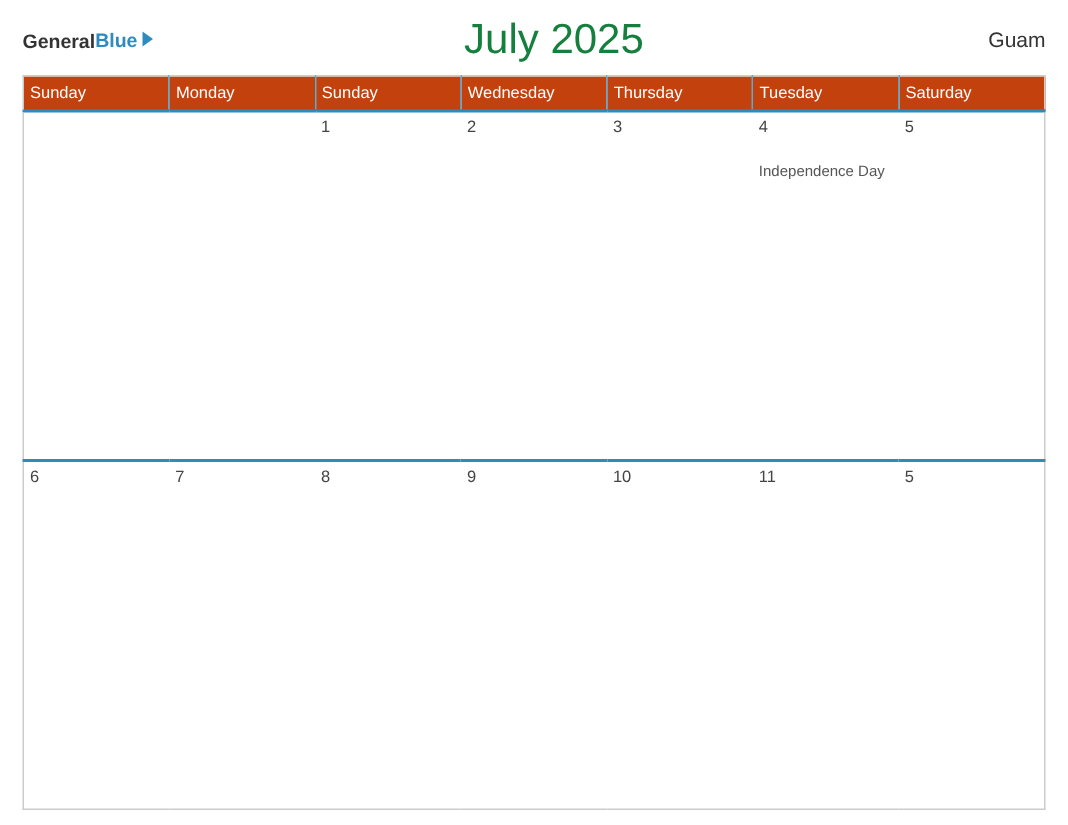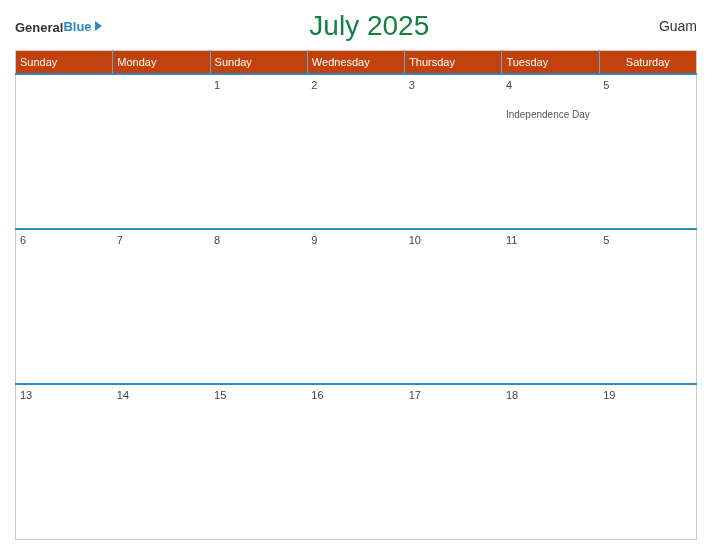--- a/index.html
+++ b/index.html
@@ -69,21 +69,20 @@
       background-color: #c2410c;
       color: #fff;
       font-size: 11px;
       font-weight: normal;
       padding: 5px 4px;
       text-align: left;
       border-right: 1px solid #5aacd4;
     }
     .calendar thead tr th:last-child {
       border-right: none;
-      text-align: center;
     }
     .calendar tbody tr td {
       border-top: 2px solid #2e8bc0;
       vertical-align: top;
       padding: 4px 4px;
       font-size: 11px;
       color: #333;
       height: 75px;
       border-right: none;
     }
@@ -163,37 +162,14 @@
         <td>
           <span class="day-num">10</span>
         </td>
         <td>
           <span class="day-num">11</span>
         </td>
         <td>
           <span class="day-num">5</span>
         </td>
       </tr>
-      <tr>
-        <td>
-          <span class="day-num">13</span>
-        </td>
-        <td>
-          <span class="day-num">14</span>
-        </td>
-        <td>
-          <span class="day-num">15</span>
-        </td>
-        <td>
-          <span class="day-num">16</span>
-        </td>
-        <td>
-          <span class="day-num">17</span>
-        </td>
-        <td>
-          <span class="day-num">18</span>
-        </td>
-        <td>
-          <span class="day-num">19</span>
-        </td>
-      </tr>
     </tbody>
 </table>
 
 </body></html>

